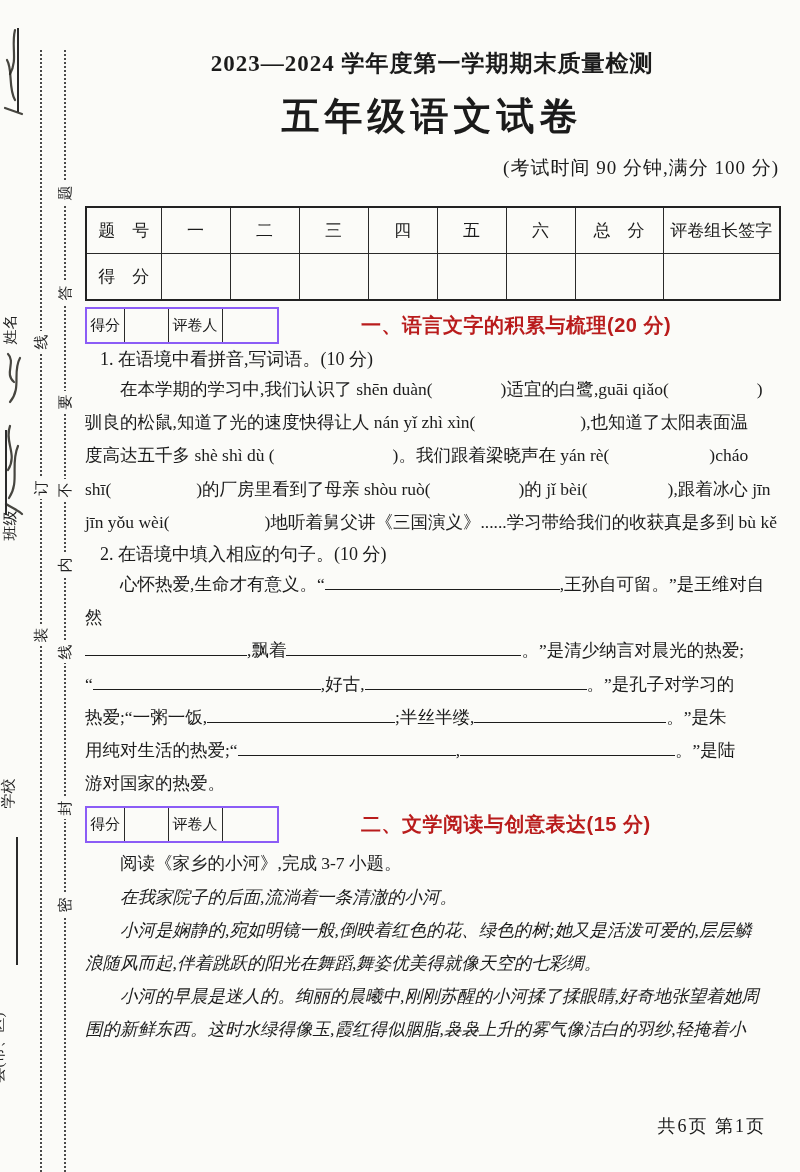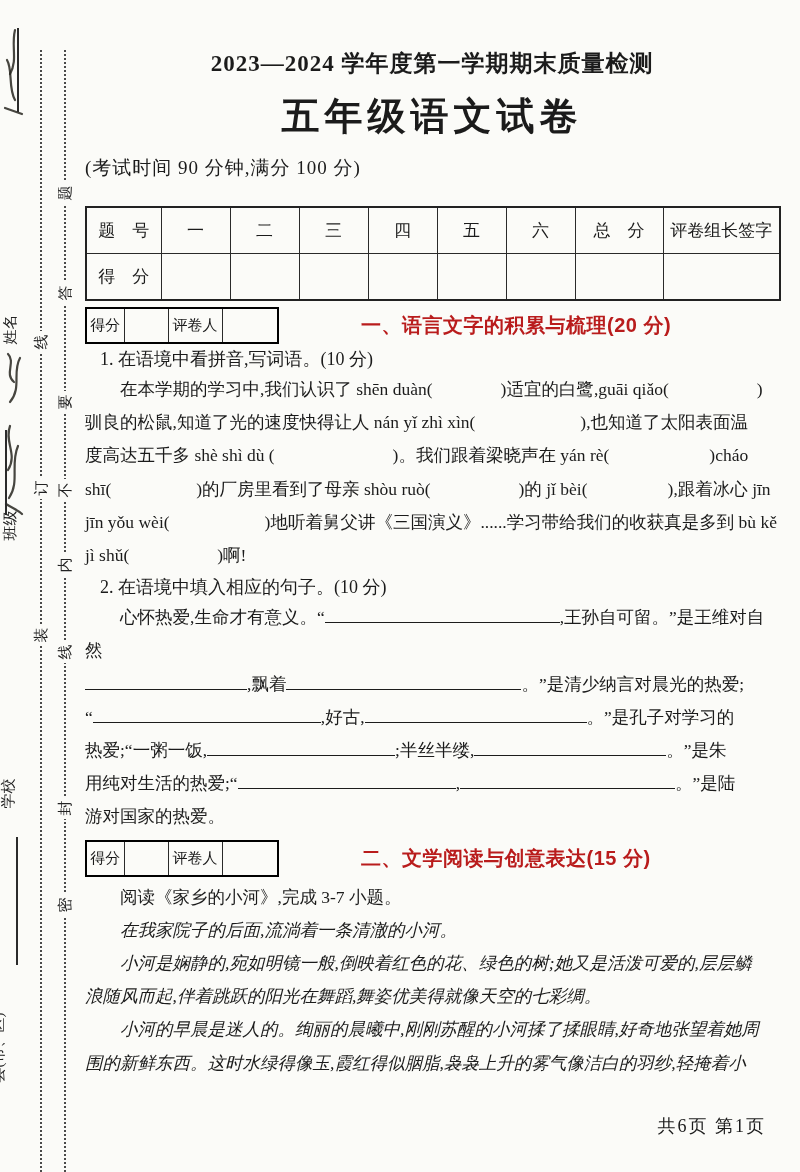--- a/index.html
+++ b/index.html
@@ -26,30 +26,30 @@
   .line-char.on-inner { left:54px; }
   .rot-label { position:absolute; transform:rotate(-90deg); font-size:15px; color:#222; white-space:nowrap; }
   .field-underline { position:absolute; width:2px; background:#2b2b2b; }
   .hw { position:absolute; }
   .hw path { stroke:#26251f; stroke-width:2.2; fill:none; stroke-linecap:round; opacity:.85; }
 
   
   .content { position:absolute; left:85px; top:0; width:694px; }
   .exam-session { margin-top:48px; text-align:center; font-size:23px; font-weight:bold; letter-spacing:1px; }
   .paper-title { margin:12px 0 0 0; text-align:center; font-size:38px; font-weight:bold; letter-spacing:5px; }
-  .exam-info { margin-top:13px; text-align:left; font-size:19px; letter-spacing:1px; }
+  .exam-info { margin-top:13px; text-align:right; font-size:19px; letter-spacing:1px; }
 
   table.score-table { border-collapse:collapse; margin-top:25px; width:100%; table-layout:fixed; border:2px solid #222; }
   table.score-table th, table.score-table td {
     border:1.6px solid #2a2a2a; height:37px; text-align:center;
     font-size:17px; font-weight:normal; padding:4px;
   }
 
   .section-head { display:flex; align-items:center; margin-top:6px; }
-  table.score-box { border-collapse:collapse; border:2px solid #000000; }
+  table.score-box { border-collapse:collapse; border:2px solid #8b5cf6; }
   table.score-box td { border:1.6px solid #2a2a2a; height:33px; text-align:center; font-size:15px; padding:0 3px; }
   .section-heading {
     font-family:"Liberation Sans", sans-serif; font-weight:bold;
     font-size:20px; margin-left:82px; letter-spacing:.5px; color:#b91c1c;
   }
 
   .q-title { margin-top:2px; font-size:18px; line-height:27px; padding-left:15px; }
   .lines .text-line, .text-line { font-size:17.5px; line-height:33.2px; white-space:pre-wrap; }
   .kai .text-line { font-style:italic; }
   .blank { display:inline-block; border-bottom:1.6px solid #1c1c1c; height:14px; }
@@ -170,21 +170,20 @@
       <div class="section-heading">一、语言文字的积累与梳理(20 分)</div>
     </div>
 
     <div class="q-title">1. 在语境中看拼音,写词语。(10 分)</div>
     <div class="lines">
         <div class="text-line">　　在本学期的学习中,我们认识了 shēn duàn(<span class="gap" style="width: 68px;"></span>)适宜的白鹭,guāi qiǎo(<span class="gap" style="width: 88px;"></span>)</div>
         <div class="text-line">驯良的松鼠,知道了光的速度快得让人 nán yǐ zhì xìn(<span class="gap" style="width: 105px;"></span>),也知道了太阳表面温</div>
         <div class="text-line">度高达五千多 shè shì dù (<span class="gap" style="width: 118px;"></span>)。我们跟着梁晓声在 yán rè(<span class="gap" style="width: 100px;"></span>)cháo</div>
         <div class="text-line">shī(<span class="gap" style="width: 85px;"></span>)的厂房里看到了母亲 shòu ruò(<span class="gap" style="width: 88px;"></span>)的 jǐ bèi(<span class="gap" style="width: 80px;"></span>),跟着冰心 jīn</div>
         <div class="text-line">jīn yǒu wèi(<span class="gap" style="width: 95px;"></span>)地听着舅父讲《三国演义》......学习带给我们的收获真是多到 bù kě</div>
-        <div class="text-line">jì shǔ(<span class="gap" style="width: 88px;"></span>)啊!</div>
       </div>
 
     <div class="q-title">2. 在语境中填入相应的句子。(10 分)</div>
     <div class="lines">
         <div class="text-line">　　心怀热爱,生命才有意义。“<span class="blank" style="width: 235px;"></span>,王孙自可留。”是王维对自然</div>
         <div class="text-line"><span class="blank" style="width: 162px;"></span>,飘着<span class="blank" style="width: 235px;"></span>。”是清少纳言对晨光的热爱;</div>
         <div class="text-line">“<span class="blank" style="width: 228px;"></span>,好古,<span class="blank" style="width: 222px;"></span>。”是孔子对学习的</div>
         <div class="text-line">热爱;“一粥一饭,<span class="blank" style="width: 188px;"></span>;半丝半缕,<span class="blank" style="width: 192px;"></span>。”是朱</div>
         <div class="text-line">用纯对生活的热爱;“<span class="blank" style="width: 218px;"></span>,<span class="blank" style="width: 215px;"></span>。”是陆</div>
         <div class="text-line">游对国家的热爱。</div>

